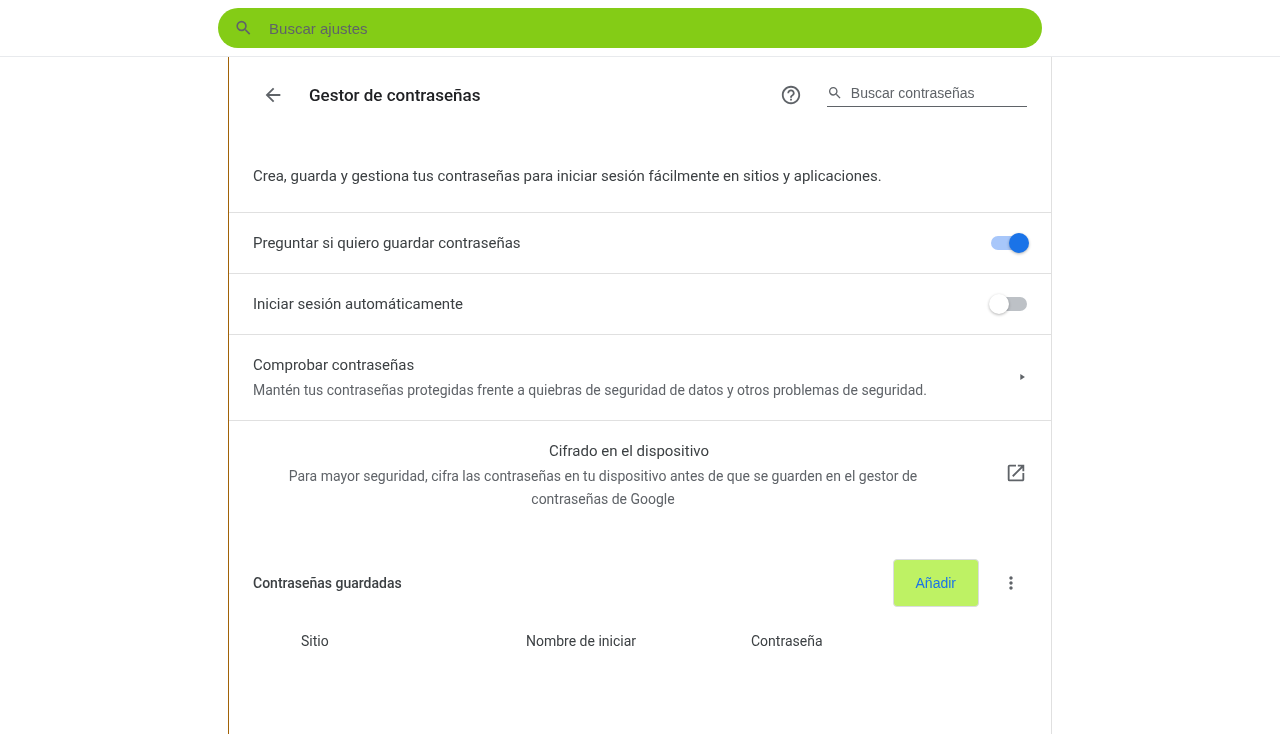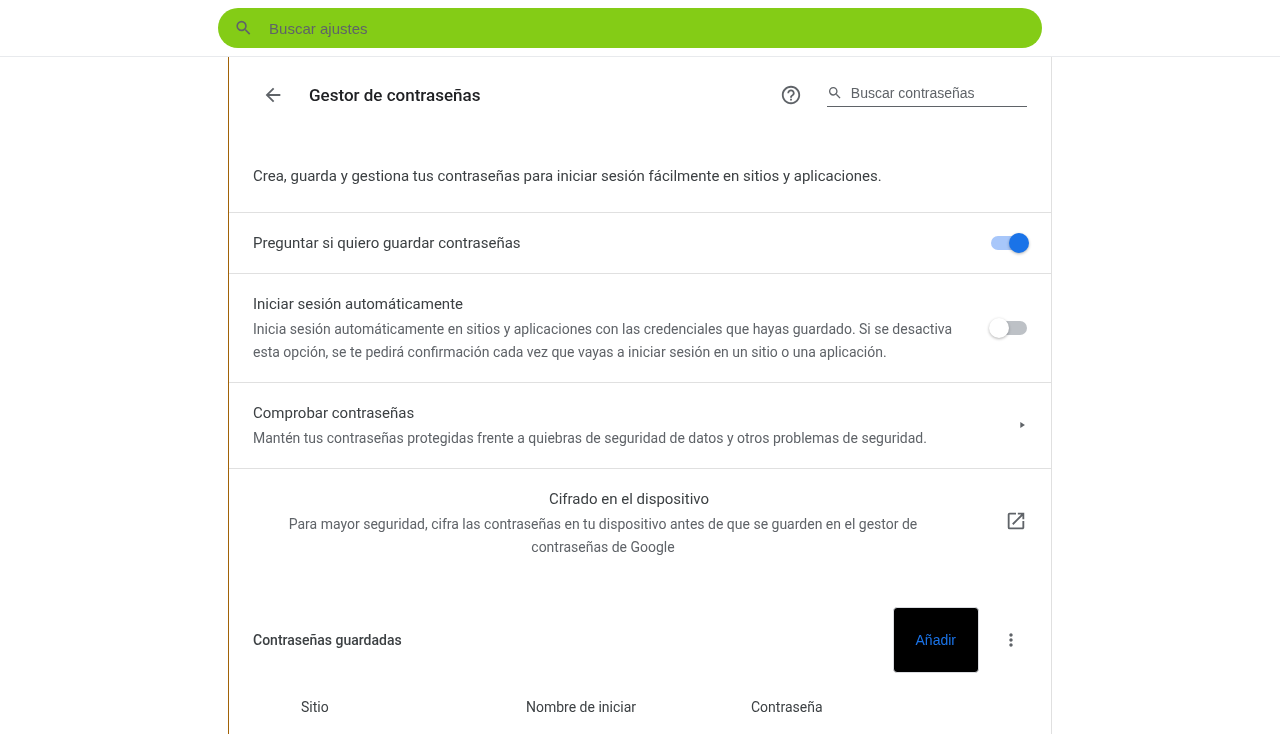--- a/index.html
+++ b/index.html
@@ -136,25 +136,25 @@
       align-items: center;
     }
     .saved-title {
       font-size: 14px;
       font-weight: 500;
       color: #3c4043;
       flex-grow: 1;
     }
     .add-btn {
       border: 1px solid #dadce0;
-      background: #000000;
+      background: #bef264;
       color: #1a73e8;
       font-size: 14px;
       font-weight: 500;
-      padding: 24px 22px;
+      padding: 15px 22px;
       border-radius: 4px;
       cursor: pointer;
       margin-right: 16px;
     }
     .more-btn { color: #5f6368; cursor:pointer; width:32px; height:32px; display:flex; align-items:center; justify-content:center; border-radius:50%;}
     .more-btn svg { fill: #5f6368; }
     .table-header {
       display: flex;
       padding: 14px 24px 14px 72px;
       font-size: 14px;
@@ -204,21 +204,20 @@
       <div class="row-title">Preguntar si quiero guardar contraseñas</div>
     </div>
     <div class="toggle on">
       <div class="toggle-thumb"></div>
     </div>
   </div>
 
   <div class="row">
     <div class="row-content">
       <div class="row-title">Iniciar sesión automáticamente</div>
-      <div class="row-desc">Inicia sesión automáticamente en sitios y aplicaciones con las credenciales que hayas guardado. Si se desactiva esta opción, se te pedirá confirmación cada vez que vayas a iniciar sesión en un sitio o una aplicación.</div>
     </div>
     <div class="toggle off">
       <div class="toggle-thumb"></div>
     </div>
   </div>
 
   <div class="row" style="cursor:pointer;">
     <div class="row-content">
       <div class="row-title">Comprobar contraseñas</div>
       <div class="row-desc">Mantén tus contraseñas protegidas frente a quiebras de seguridad de datos y otros problemas de seguridad.</div>

